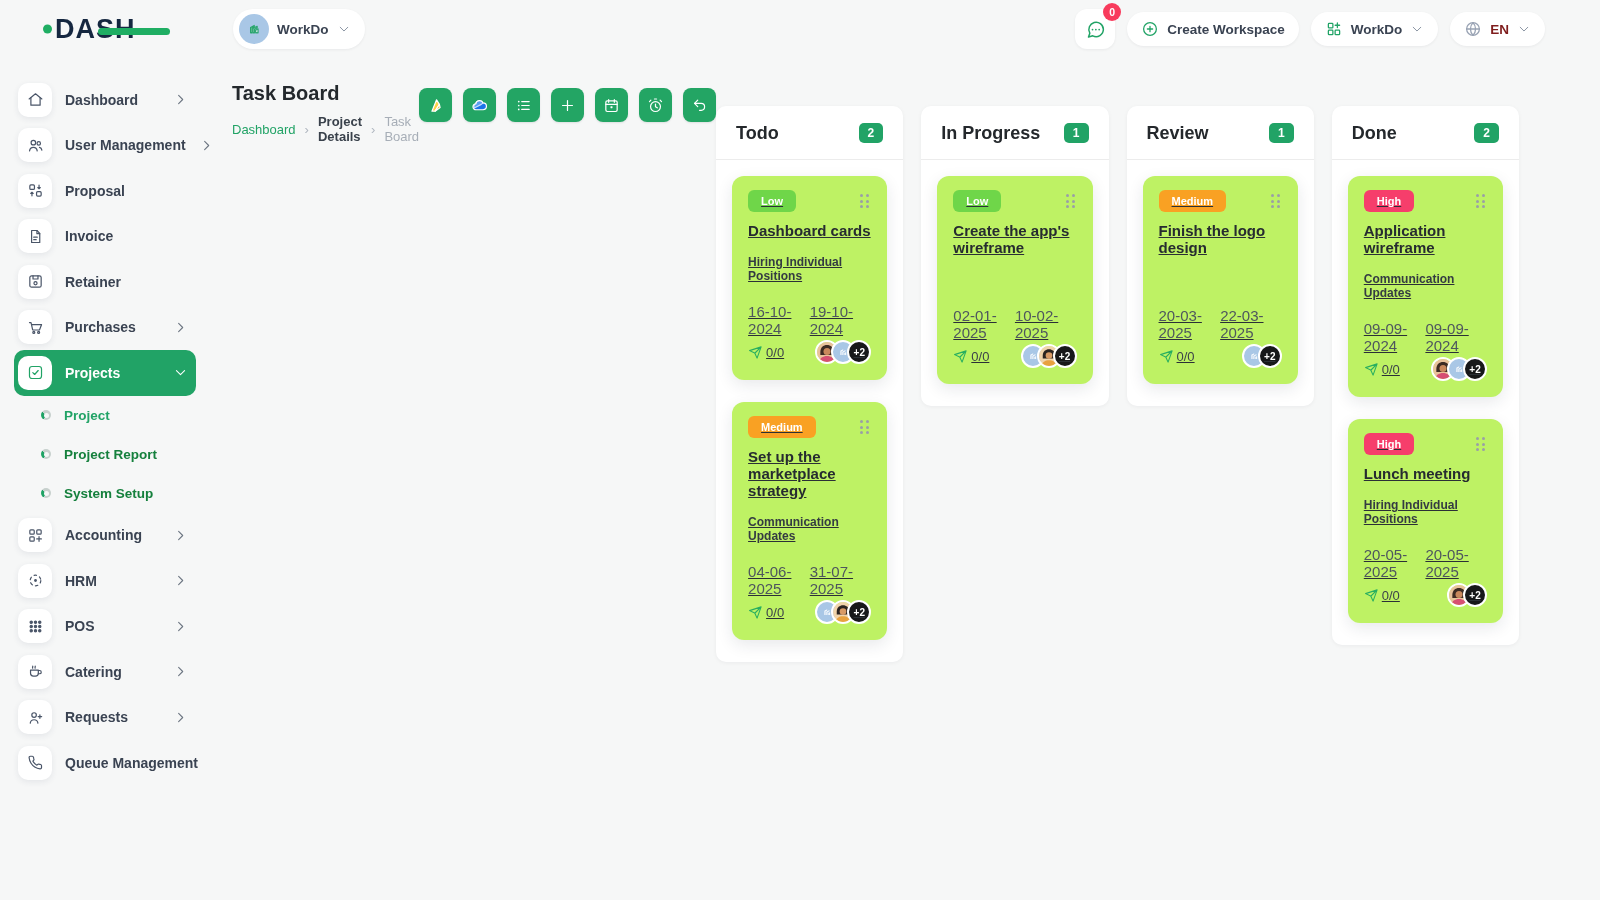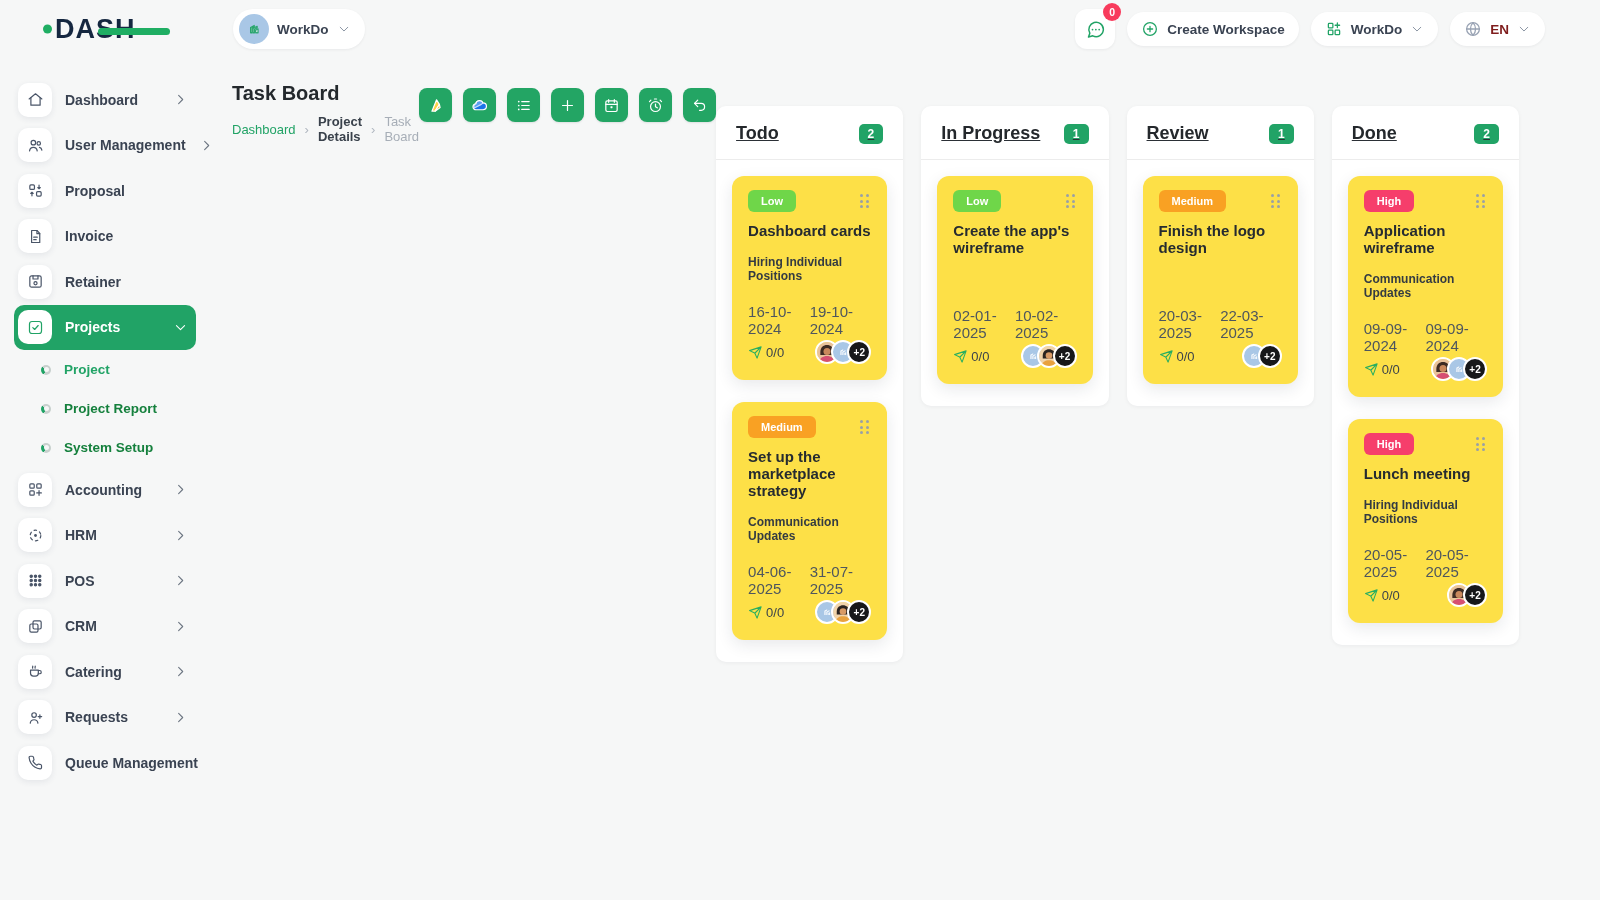--- a/index.html
+++ b/index.html
@@ -53,26 +53,26 @@
   .crumb-mid { color:#39414b; font-weight:600; cursor:pointer; }
   .crumb-sep { color:#b0b7c0; font-size:13px; }
   .crumb-cur { color:#a7aeb7; }
   .actions { display:flex; gap:11px; margin-top:6px; }
   .act-btn { width:33px; height:34px; border-radius:8px; background:#23a564; border:none; display:flex; align-items:center; justify-content:center; color:#fff; cursor:pointer; box-shadow:0 1px 2px rgba(16,24,40,.1); }
   .act-btn .ic { width:17px; height:17px; }
 
   
   .board { margin-top:24px; display:grid; grid-template-columns:repeat(4,1fr); gap:18px; align-items:start; }
   .col { background:#fff; border-radius:10px; box-shadow:0 1px 4px rgba(16,24,40,.05); }
-  .col-head { display:flex; align-items:flex-end; justify-content:space-between; padding:17px 20px 15px;text-decoration:underline; }
+  .col-head { display:flex; align-items:flex-start; justify-content:space-between; padding:17px 20px 15px; }
   .col-title { font-size:18px; font-weight:700; color:#24282c; }
   .count-badge { background:#21a366; color:#fff; font-size:12px; font-weight:700; border-radius:5px; padding:3px 9px; }
   .col-divider { height:1px; background:#ececec; }
   .col-body { padding:16px 16px 22px; display:flex; flex-direction:column; gap:22px; }
-  .card { background:#fde047; border-radius:12px; box-shadow:0 5px 16px rgba(30,40,60,.1); padding:14px 16px 16px; cursor:pointer; }
+  .card { background:#bef264; border-radius:12px; box-shadow:0 5px 16px rgba(30,40,60,.1); padding:14px 16px 16px; cursor:pointer;text-decoration:underline; }
   .card-top { display:flex; align-items:flex-start; justify-content:space-between; }
   .prio { border-radius:6px; padding:5px 13px; font-size:11px; font-weight:600; color:#fff; }
   .kebab { display:grid; grid-template-columns:repeat(2,3px); gap:2.5px 3px; padding:4px 2px; cursor:pointer; }
   .kebab i { width:3px; height:3px; border-radius:50%; background:#9aa0a6; }
   .card-title { margin-top:10px; font-size:15px; font-weight:700; color:#262b30; }
   .card-milestone { margin-top:16px; font-size:12px; font-weight:700; color:#343b42; min-height:15px; }
   .card-dates { margin-top:20px; display:flex; justify-content:space-between; font-size:15px; color:#4e565e; }
   .card-foot { margin-top:3px; display:flex; justify-content:space-between; align-items:center; }
   .progress { display:flex; align-items:center; gap:3px; font-size:13px; color:#3c434a; }
   .progress .ic { width:15px; height:15px; color:#27ae60; }
@@ -243,20 +243,37 @@
             <svg viewBox="0 0 24 24">
               <rect x="4" y="4" width="16" height="16" rx="2.5"></rect>
               <path d="M8.5 4v4.5h7V4"></path>
               <circle cx="12" cy="14.5" r="2.2"></circle>
             </svg>
           </span>
         </span>
     <span class="side-label">Retainer</span>
 
   </div>
+      <div class="side-item">
+    <span class="icon-box">
+          <span class="ic">
+            <svg viewBox="0 0 24 24">
+              <path d="M3.5 5h2.2l2.3 10.5h9.6L20.5 8H7"></path>
+              <circle cx="9.6" cy="19" r="1.4"></circle>
+              <circle cx="16.4" cy="19" r="1.4"></circle>
+            </svg>
+          </span>
+        </span>
+    <span class="side-label">Purchases</span>
+    <span class="ic side-chev">
+          <svg viewBox="0 0 24 24">
+            <path d="m9 5.5 6.5 6.5L9 18.5"></path>
+          </svg>
+        </span>
+  </div>
       <div class="side-item side-item--active">
     <span class="icon-box">
           <span class="ic">
             <svg viewBox="0 0 24 24">
               <rect x="3.5" y="3.5" width="17" height="17" rx="3.5"></rect>
               <path d="m8.2 12.2 2.6 2.6 5-5.6"></path>
             </svg>
           </span>
         </span>
     <span class="side-label">Projects</span>
@@ -324,36 +341,20 @@
                 <circle cx="12" cy="12" r="1.6"></circle>
                 <circle cx="18" cy="12" r="1.6"></circle>
                 <circle cx="6" cy="18" r="1.6"></circle>
                 <circle cx="12" cy="18" r="1.6"></circle>
                 <circle cx="18" cy="18" r="1.6"></circle>
               </g>
             </svg>
           </span>
         </span>
     <span class="side-label">POS</span>
-    <span class="ic side-chev">
-          <svg viewBox="0 0 24 24">
-            <path d="m9 5.5 6.5 6.5L9 18.5"></path>
-          </svg>
-        </span>
-  </div>
-      <div class="side-item">
-    <span class="icon-box">
-          <span class="ic">
-            <svg viewBox="0 0 24 24">
-              <rect x="8.5" y="4" width="11.5" height="11.5" rx="2"></rect>
-              <rect x="4" y="8.5" width="11.5" height="11.5" rx="2"></rect>
-            </svg>
-          </span>
-        </span>
-    <span class="side-label">CRM</span>
     <span class="ic side-chev">
           <svg viewBox="0 0 24 24">
             <path d="m9 5.5 6.5 6.5L9 18.5"></path>
           </svg>
         </span>
   </div>
       <div class="side-item">
     <span class="icon-box">
           <span class="ic">
             <svg viewBox="0 0 24 24">

